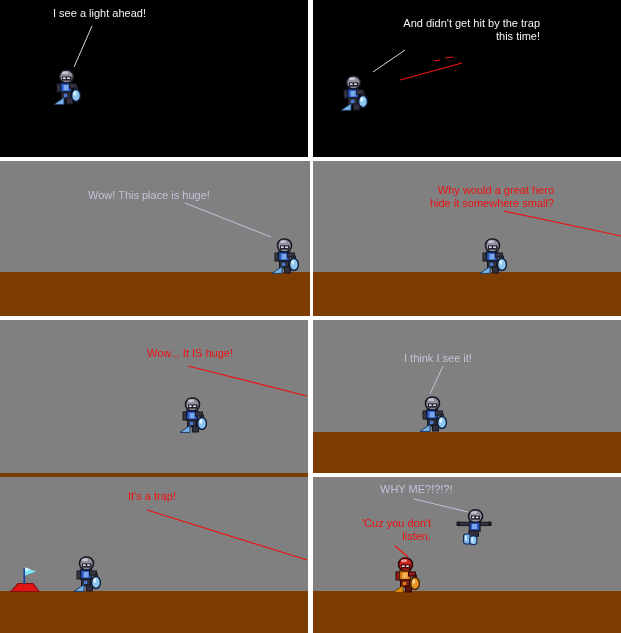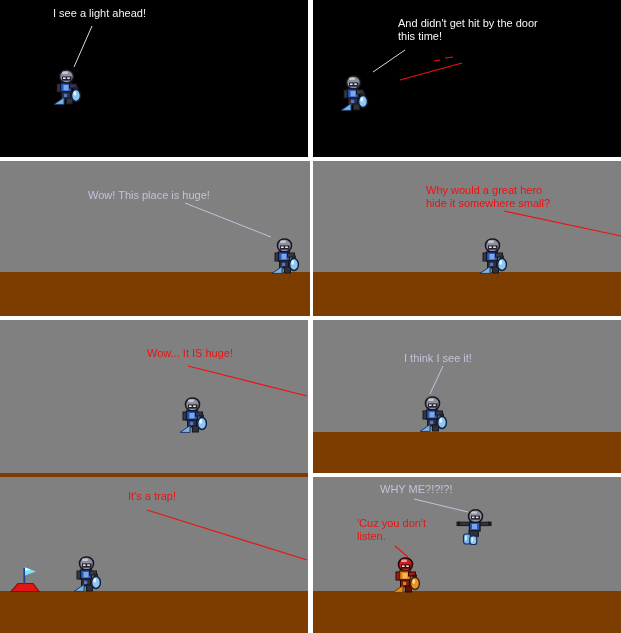--- a/index.html
+++ b/index.html
@@ -1,21 +1,21 @@
 <!DOCTYPE html>
 <html><head>
 <meta charset="utf-8">
 <style>
   html,body{margin:0;padding:0;background:#ffffff;}
   .comic{position:relative;width:621px;height:633px;background:#ffffff;font-family:"Liberation Sans",sans-serif;overflow:hidden;}
   .panel{position:absolute;overflow:hidden;}
   .panel.black{background:#000000;}
   .panel.gray{background:#808080;}
   .floor{position:absolute;left:0;right:0;bottom:0;background:#7e3d00;}
-  .speech{position:absolute;font-size:11px;line-height:13px;letter-spacing:0;white-space:pre-wrap;}
+  .speech{position:absolute;font-size:11px;line-height:13px;letter-spacing:0;white-space:pre-wrap;text-align:right;}
   .speech.white{color:#f5f5f8;}
   .speech.lav{color:#c2c2da;}
   .speech.red{color:#ee1111;}
   .overlay{position:absolute;left:0;top:0;pointer-events:none;}
   .ln-wht{stroke:#d9d9e6;stroke-width:1;}
   .ln-lav{stroke:#c2c2da;stroke-width:1;}
   .ln-red{stroke:#ee1111;stroke-width:1.2;}
   .sprite{position:absolute;}
   .defs-hidden{position:absolute;width:0;height:0;overflow:hidden;}
 </style>
@@ -93,21 +93,21 @@
     <div class="speech white" style="left:53px;top:7px">I see a light ahead!</div>
     <svg class="overlay" width="308" height="157">
       <line class="ln-wht" x1="92" y1="26" x2="74" y2="67"></line>
     </svg>
     <svg class="sprite" style="left:52px;top:69px" width="30" height="36">
         <use href="#toa-blue"></use>
       </svg>
   </section>
 
   <section class="panel black" style="left:313px;top:0;width:308px;height:157px">
-    <div class="speech white" style="left:85px;top:17px;width:142px">And didn't get hit by the door this time!</div>
+    <div class="speech white" style="left:85px;top:17px;width:142px">And didn't get hit by the trap this time!</div>
     <svg class="overlay" width="308" height="157">
       <line class="ln-wht" x1="92" y1="50" x2="60" y2="72"></line>
       <line class="ln-red" x1="87" y1="80" x2="149" y2="63"></line>
       <line class="ln-red" x1="121" y1="61" x2="127" y2="60"></line>
       <line class="ln-red" x1="132" y1="58" x2="140" y2="57"></line>
     </svg>
     <svg class="sprite" style="left:26px;top:75px" width="30" height="36">
         <use href="#toa-blue"></use>
       </svg>
   </section>

